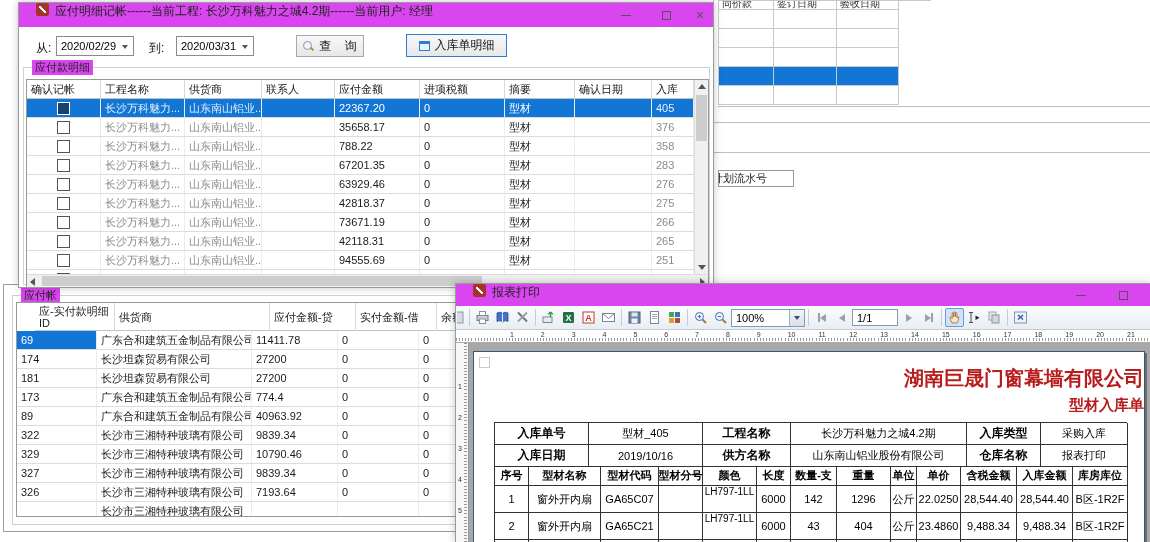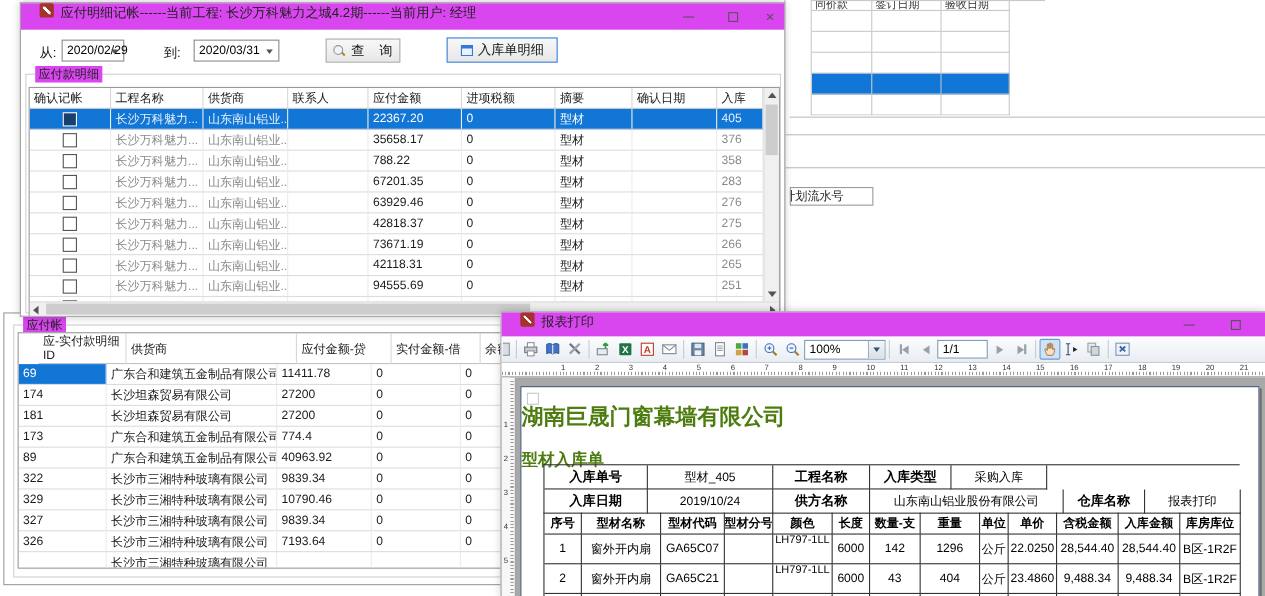--- a/index.html
+++ b/index.html
@@ -70,21 +70,21 @@
 .navbar{width:2px;height:9px;background:#97a1ad;}
 .hruler{position:absolute;left:0;right:0;top:46px;height:13px;background:#fff;border-bottom:1px solid #a8a8a8;overflow:hidden;}
 .hruler:before{content:"";position:absolute;left:0;right:0;bottom:1px;height:3px;background:repeating-linear-gradient(90deg,#999 0,#999 1px,transparent 1px,transparent 3.1px);}
 .hruler span{position:absolute;top:1px;font-size:7px;color:#333;}
 .preview{position:absolute;left:0;right:0;top:59px;bottom:0;background:#a8a8a8;overflow:hidden;}
 .vruler{position:absolute;left:0;top:0;bottom:0;width:13px;background:#f7f7f7;border-right:1px solid #9a9a9a;overflow:hidden;}
 .vruler:before{content:"";position:absolute;top:0;bottom:0;right:1px;width:3px;background:repeating-linear-gradient(180deg,#999 0,#999 1px,transparent 1px,transparent 3.1px);}
 .vruler span{position:absolute;left:2px;font-size:7px;color:#333;}
 .page{position:absolute;left:17px;top:8px;width:672px;height:320px;background:#fff;border:1px solid #3a5578;box-shadow:2px 2px 0 rgba(0,0,0,.35);}
 .pcorner{position:absolute;left:5px;top:5px;width:11px;height:11px;border:1px solid #c9c9c9;}
-.rtitle{position:absolute;left:0;right:0;text-align:left;font-weight:bold;color:#4d7c0f;}
+.rtitle{position:absolute;left:0;right:0;text-align:right;font-weight:bold;color:#b91c1c;}
 .rtab{position:absolute;border-top:1.5px solid #333;border-left:1.5px solid #333;}
 .rrow{display:flex;}
 .rc{border-right:1px solid #333;border-bottom:1px solid #333;display:flex;align-items:center;justify-content:center;font-size:11px;color:#000;overflow:hidden;white-space:nowrap;flex:0 0 auto;}
 .rc.bold{font-weight:bold;font-size:12px;}
 .rc.topal{align-items:flex-start;font-size:10px;padding-top:0;}
 
 
 .bgline{position:absolute;background:#bdbdbd;}
 .bgrid{position:absolute;border-left:1px solid #c9c9c9;border-top:1px solid #c9c9c9;overflow:hidden;background:#fff;}
 .bgrow{display:flex;height:19px;}
@@ -94,21 +94,21 @@
 .serialbox span{margin-left:-7px;white-space:nowrap;}
 svg{display:block;}
 </style>
 </head>
 <body>
 
 <div id="stage">
 
   <div>
     <div class="bgline" style="left:713px;top:0;width:1px;height:283px;"></div>
-    <div class="bgrid" id="bgtable" style="left:737px;top:0;width:213px;height:105px;">
+    <div class="bgrid" id="bgtable" style="left:718px;top:0;width:213px;height:105px;">
         <div class="bgrow" style="height: 9px;">
           <div class="bgc" style="width: 55px; margin-top: -4px;">同价款</div>
           <div class="bgc" style="width: 63px; margin-top: -4px;">签订日期</div>
           <div class="bgc" style="width: 62px; margin-top: -4px;">验收日期</div>
         </div>
         <div class="bgrow">
           <div class="bgc" style="width: 55px;"></div>
           <div class="bgc" style="width: 63px;"></div>
           <div class="bgc" style="width: 62px;"></div>
         </div>
@@ -237,21 +237,21 @@
         <span class="wc-minbar"></span>
       </div>
     <div class="wc" style="left:630px;">
         <span class="wc-maxbox"></span>
       </div>
     <div class="wc" style="left:664px;">
         <span class="wc-x">×</span>
       </div>
 
     <div class="lbl" style="left:17px;top:37px;">从:</div>
-    <div class="combo" style="left:37px;top:33px;width:57px;">
+    <div class="combo" style="left:37px;top:33px;width:78px;">
       <span>2020/02/29</span>
       <span class="tri-d"></span>
     </div>
     <div class="lbl" style="left:130px;top:37px;">到:</div>
     <div class="combo" style="left:157px;top:33px;width:78px;">
       <span>2020/03/31</span>
       <span class="tri-d"></span>
     </div>
     <div class="btn" style="left:277px;top:32px;width:68px;height:22px;">
       <span class="mag"></span>
@@ -605,32 +605,33 @@
       <div class="vruler" id="vruler">
           <span style="top: 40px;">1</span>
           <span style="top: 71px;">2</span>
           <span style="top: 102px;">3</span>
           <span style="top: 133px;">4</span>
           <span style="top: 164px;">5</span>
         </div>
       <div class="page">
         <div class="pcorner"></div>
         <div class="rtitle" style="top:13px;font-size:20px;">湖南巨晟门窗幕墙有限公司</div>
-        <div class="rtitle" style="top:44px;font-size:15px;margin-top:13px;">型材入库单</div>
+        <div class="rtitle" style="top:44px;font-size:15px;">型材入库单</div>
         <div class="rtab" id="rinfo" style="left:20px;top:70px;width:633px;">
             <div class="rrow">
               <div class="rc bold" style="width: 94px; height: 22px;">入库单号</div>
               <div class="rc" style="width: 114px; height: 22px;">型材_405</div>
               <div class="rc bold" style="width: 88px; height: 22px;">工程名称</div>
+              <div class="rc" style="width: 176px; height: 22px;">长沙万科魅力之城4.2期</div>
               <div class="rc bold" style="width: 74px; height: 22px;">入库类型</div>
               <div class="rc" style="width: 87px; height: 22px;">采购入库</div>
             </div>
             <div class="rrow">
               <div class="rc bold" style="width: 94px; height: 22px;">入库日期</div>
-              <div class="rc" style="width: 114px; height: 22px;">2019/10/24</div>
+              <div class="rc" style="width: 114px; height: 22px;">2019/10/16</div>
               <div class="rc bold" style="width: 88px; height: 22px;">供方名称</div>
               <div class="rc" style="width: 176px; height: 22px;">山东南山铝业股份有限公司</div>
               <div class="rc bold" style="width: 74px; height: 22px;">仓库名称</div>
               <div class="rc" style="width: 87px; height: 22px;">报表打印</div>
             </div>
           </div>
         <div class="rtab" id="rmain" style="left:20px;top:114px;width:633px;border-top:none;">
             <div class="rrow">
               <div class="rc bold" style="width: 34px; height: 20px; font-size: 11px;">序号</div>
               <div class="rc bold" style="width: 72px; height: 20px; font-size: 11px;">型材名称</div>

